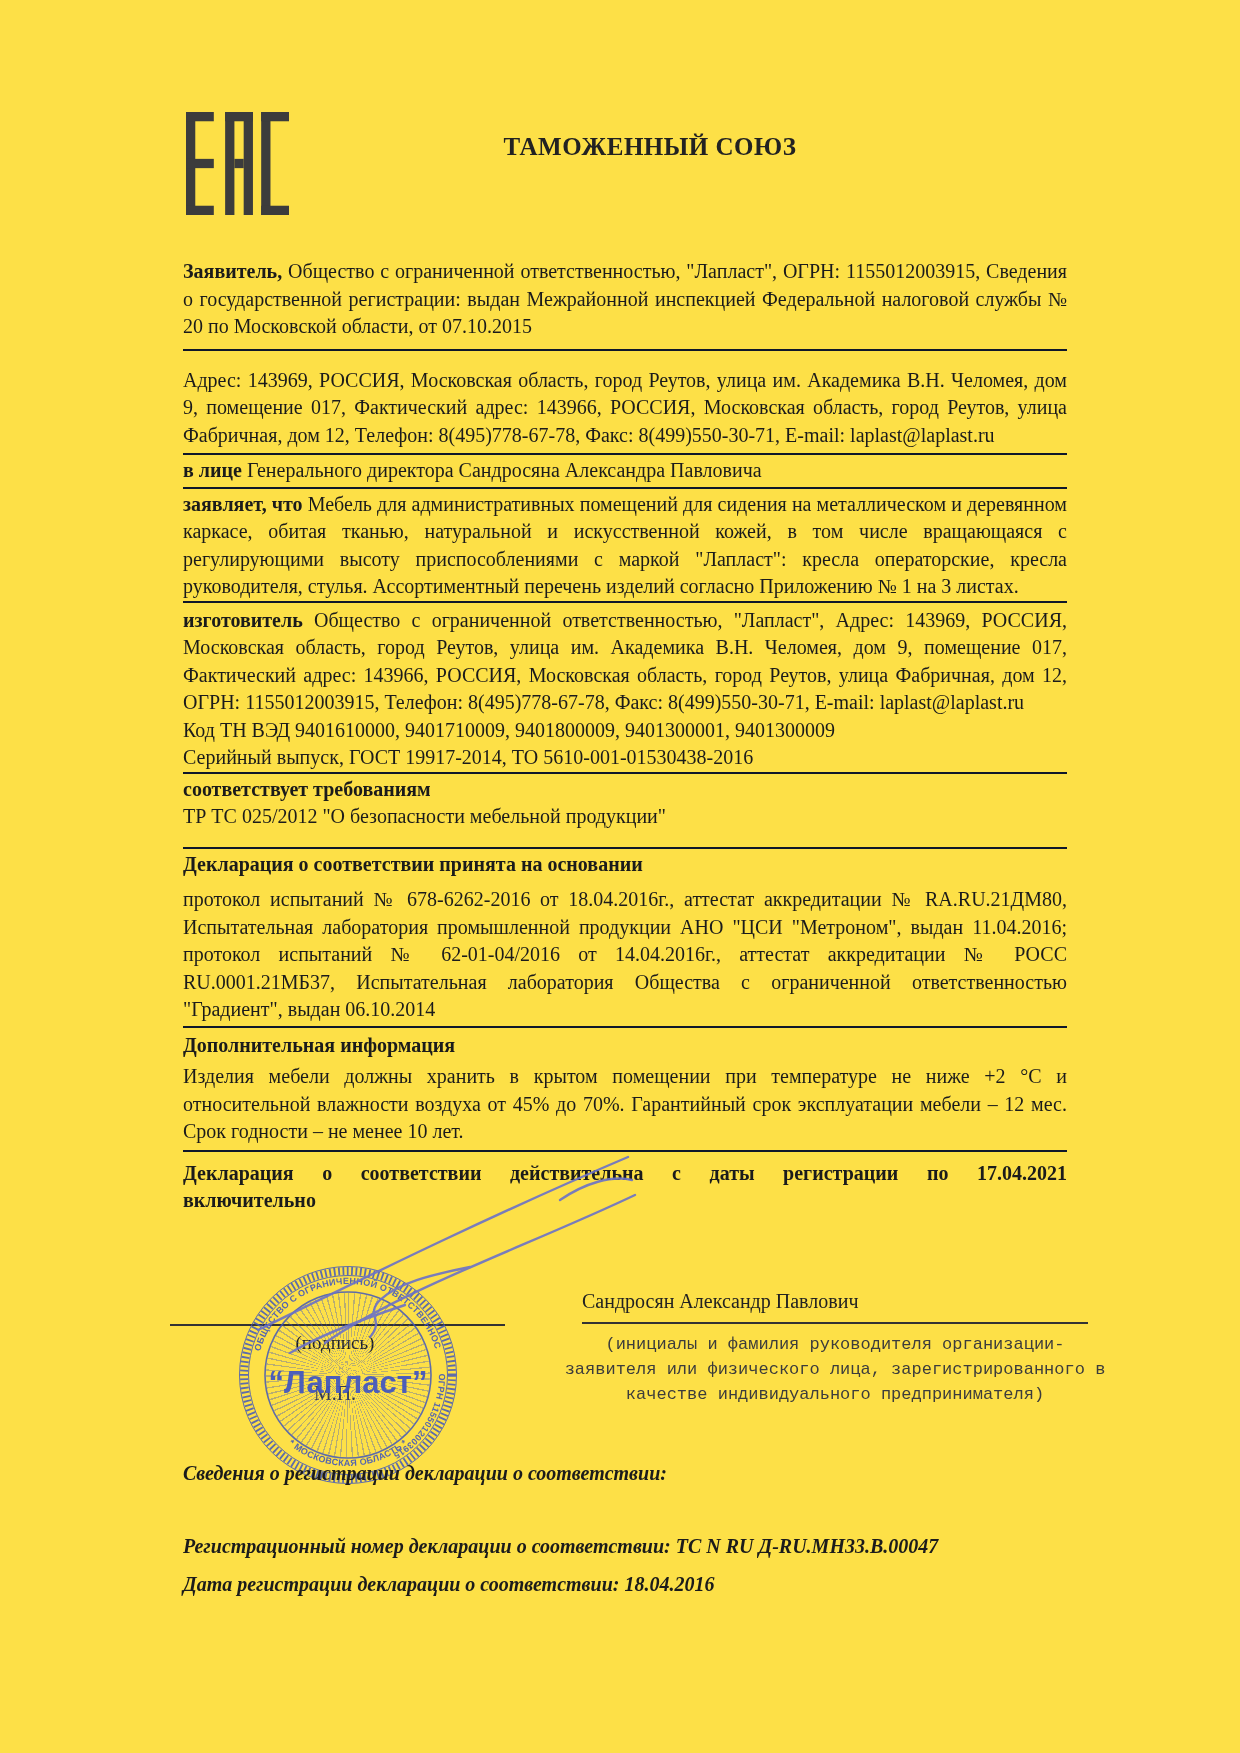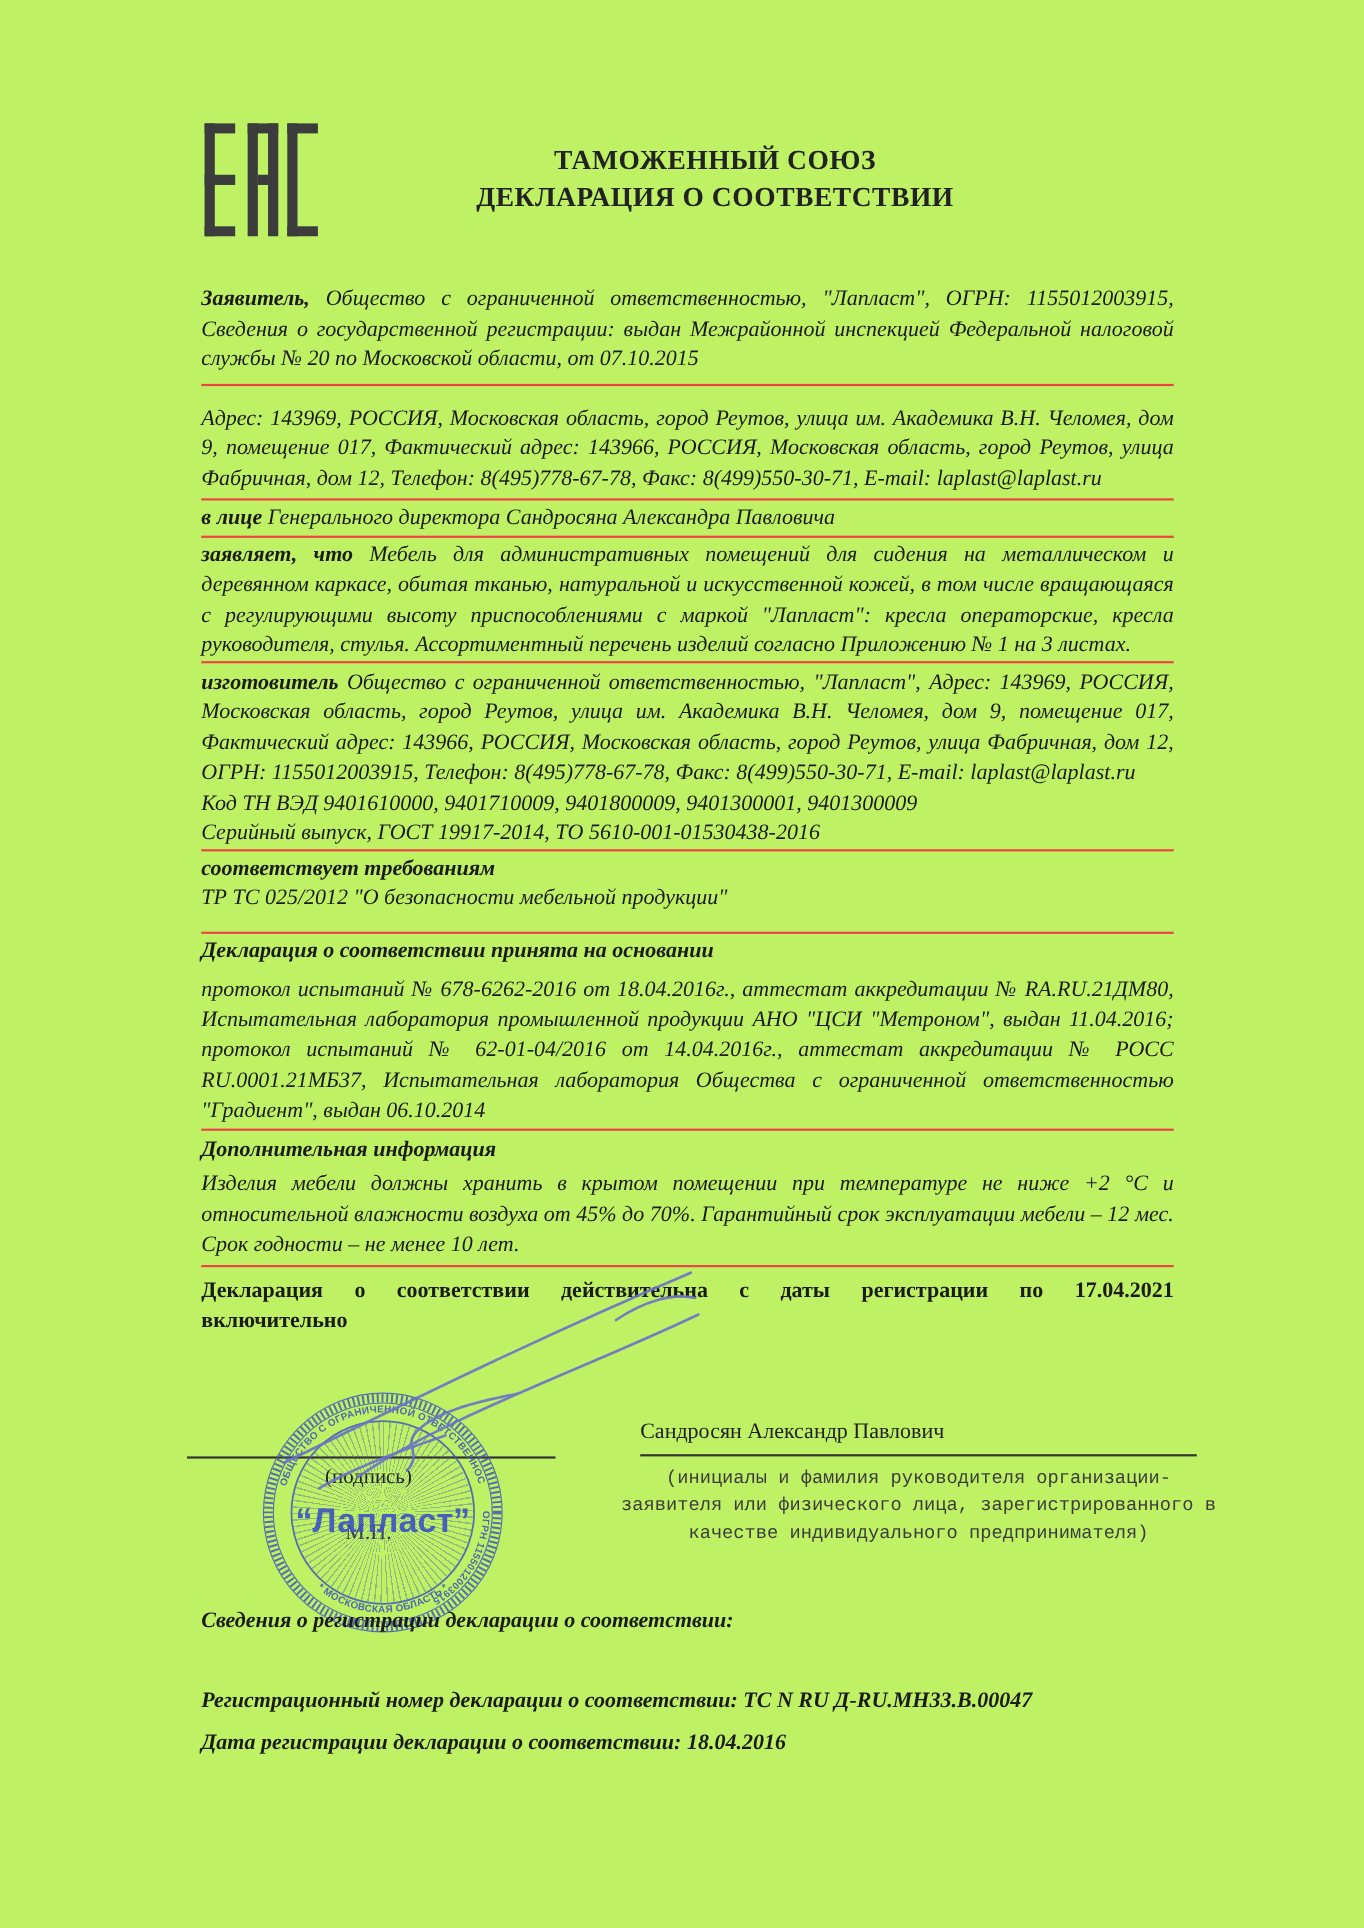--- a/index.html
+++ b/index.html
@@ -1,24 +1,24 @@
 <!DOCTYPE html>
 <html><head>
 <meta charset="utf-8">
 <style>
   html,body{margin:0;padding:0;background:#e8e8e8;}
-  .page{position:relative;width:1240px;height:1753px;background:#bef264;margin:0 auto;
+  .page{position:relative;width:1240px;height:1753px;background:#fde047;margin:0 auto;
         font-family:"Liberation Serif",serif;color:#1b1b1b;overflow:hidden;}
   
   .eac-logo{position:absolute;left:185px;top:112px;}
   .doc-title{position:absolute;left:330px;top:130px;width:640px;text-align:center;
              font-weight:bold;font-size:25px;line-height:33px;letter-spacing:.5px;color:#222;}
   
   .content{position:absolute;left:183px;top:250px;width:884px;font-size:20px;line-height:27.5px;}
-  .sec{border-bottom:2px solid #ef4444;font-style:italic;}
+  .sec{border-bottom:2px solid #0f172a;}
   .p{text-align:justify;margin:0;}
   .pl{text-align:left;margin:0;}
   .b{font-weight:bold;}
   .s1{padding:8px 0 8px;}
   .s2{padding:16px 0 4px;}
   .s3{padding:2px 0 2px;}
   .s4{padding:2px 0 0;}
   .s5{padding:4px 0 0;}
   .s6{padding:2px 0 16px;}
   .s7{padding:2px 0 2px;}
@@ -68,21 +68,20 @@
           <rect x="47" y="45.5" width="9" height="9"></rect>
         <rect x="73" y="0" width="9" height="100"></rect>
           <rect x="73" y="0" width="27" height="9"></rect>
         <rect x="73" y="91" width="27" height="9"></rect>
       </g>
     </svg>
   </div>
 
   <div class="doc-title">
     <div>ТАМОЖЕННЫЙ СОЮЗ</div>
-    <div>ДЕКЛАРАЦИЯ О СООТВЕТСТВИИ</div>
   </div>
 
   <div class="content">
 
     <div class="sec s1">
       <p class="p"><span class="b">Заявитель,</span><span> Общество с ограниченной ответственностью, "Лапласт", ОГРН: 1155012003915, Сведения о государственной регистрации: выдан Межрайонной инспекцией Федеральной налоговой службы № 20 по Московской области, от 07.10.2015</span></p>
     </div>
 
     <div class="sec s2">
       <p class="p">Адрес: 143969, РОССИЯ, Московская область, город Реутов, улица им. Академика В.Н. Челомея, дом 9, помещение 017, Фактический адрес: 143966, РОССИЯ, Московская область, город Реутов, улица Фабричная, дом 12, Телефон: 8(495)778-67-78, Факс: 8(499)550-30-71, E-mail: laplast@laplast.ru</p>

